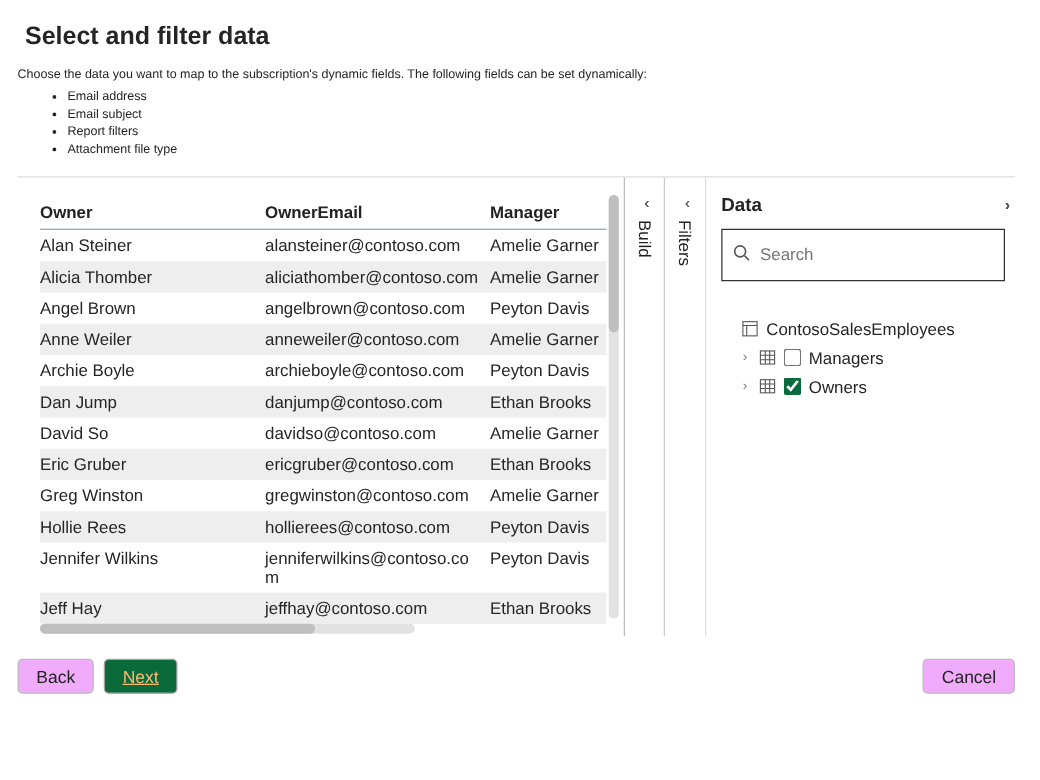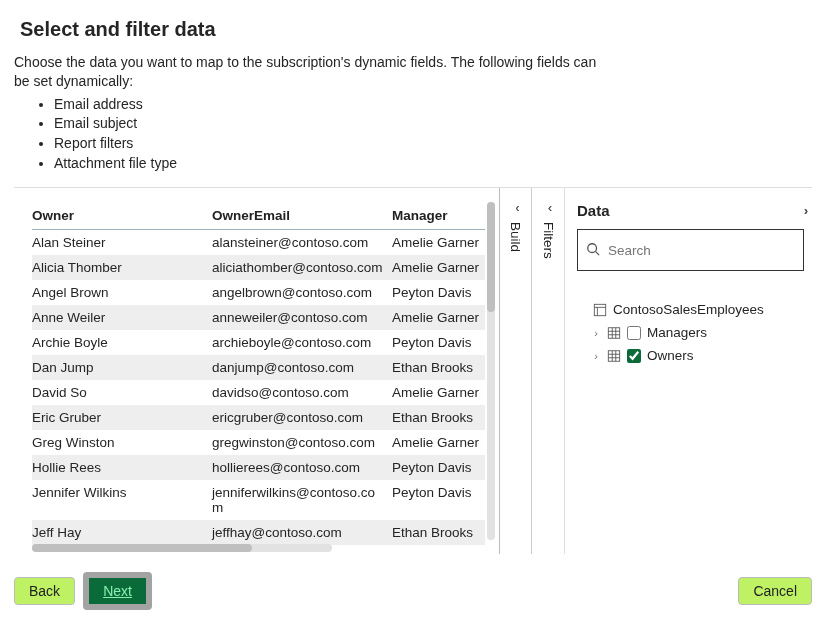--- a/index.html
+++ b/index.html
@@ -23,21 +23,21 @@
     padding: 14px 20px 14px 14px;
   }
 
   h1 {
     font-size: 20px;
     font-weight: 600;
     margin: 4px 0 10px 6px;
   }
 
   .intro {
-    font-size: 14px;
+    font-size: 10px;
     line-height: 1.35;
     margin: 2px 0 4px 0;
     max-width: 600px;
   }
   .intro ul {
     margin: 4px 0 0 0;
     padding-left: 40px;
   }
   .intro ul li {
     margin: 0;
@@ -232,28 +232,28 @@
   }
   .footer .spacer { flex: 1; }
   .btn {
     font-size: 14px;
     padding: 5px 14px;
     border-radius: 4px;
     cursor: pointer;
     font-family: inherit;
   }
   .btn-secondary {
-    background: #bef264;
+    background: #f0abfc;
     border: 1px solid #bbb;
     color: #222;
   }
   .btn-primary {
     background: #0b6a3a;
-    border: 6px solid #a3a3a3;
-    color: #86efac;
+    border: 1px solid #a3a3a3;
+    color: #fdba74;
     font-weight: 500;
     text-decoration: underline;
   }
   .footer .btn + .btn { margin-left: 8px; }
 </style>
 </head>
 <body>
 
 <div class="page">
 

